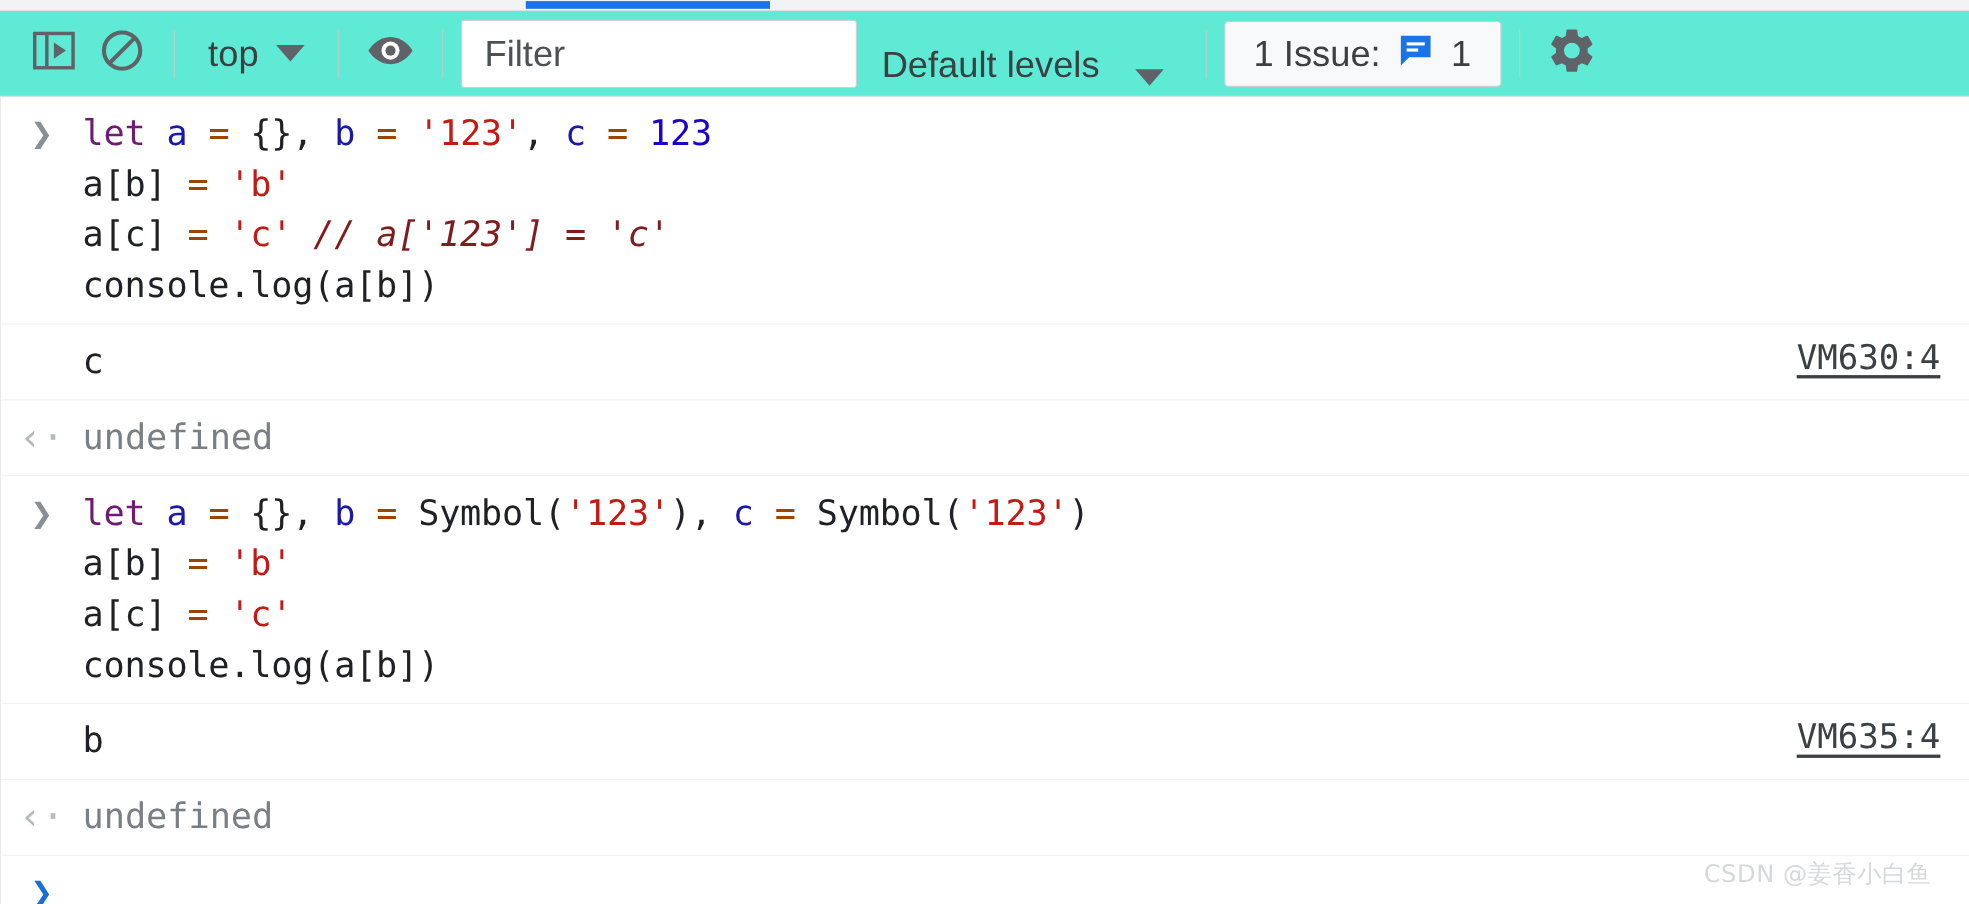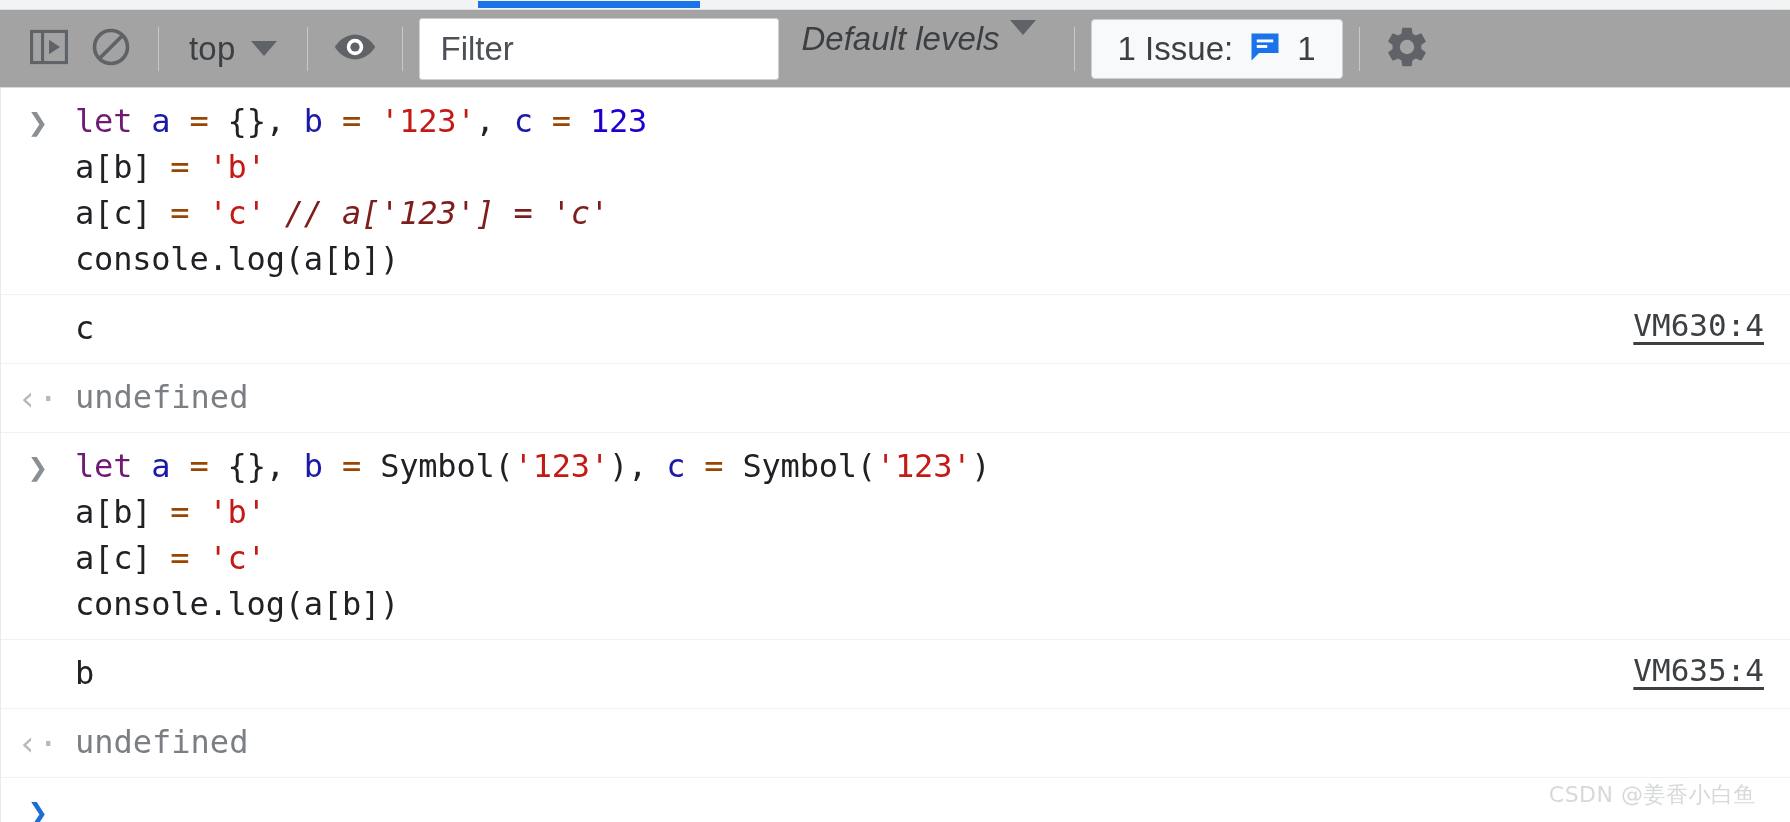--- a/index.html
+++ b/index.html
@@ -27,21 +27,21 @@
     left: 478px;
     top: 1px;
     width: 222px;
     height: 7px;
     background: #1a73e8;
   }
 
   
   .toolbar {
     height: 78px;
-    background: #a3a3a3;
+    background: #5eead4;
     border-bottom: 1px solid #d8dadc;
     display: flex;
     align-items: center;
     padding: 0 18px;
     box-sizing: border-box;
     gap: 0;
   }
   .tb-btn {
     width: 62px;
     height: 58px;
@@ -95,26 +95,25 @@
     width: 100%;
     font-family: "Liberation Sans", sans-serif;
     font-size: 33px;
     color: #3c4043;
     background: transparent;
   }
   .filter-box input::placeholder { color: #4d5156; opacity: 1; }
 
   .levels {
     display: flex;
-    align-items: flex-start;
-    gap: 10px;
+    align-items: flex-end;
+    gap: 32px;
     padding: 0 22px;
     height: 58px;
     flex: none;
-    font-style: italic;
   }
   .levels-label { font-size: 33px; color: #3c4043; }
 
   .issues-btn {
     display: flex;
     align-items: center;
     gap: 14px;
     border: 1px solid #cdd0d3;
     border-radius: 4px;
     background: #f8f9fa;

